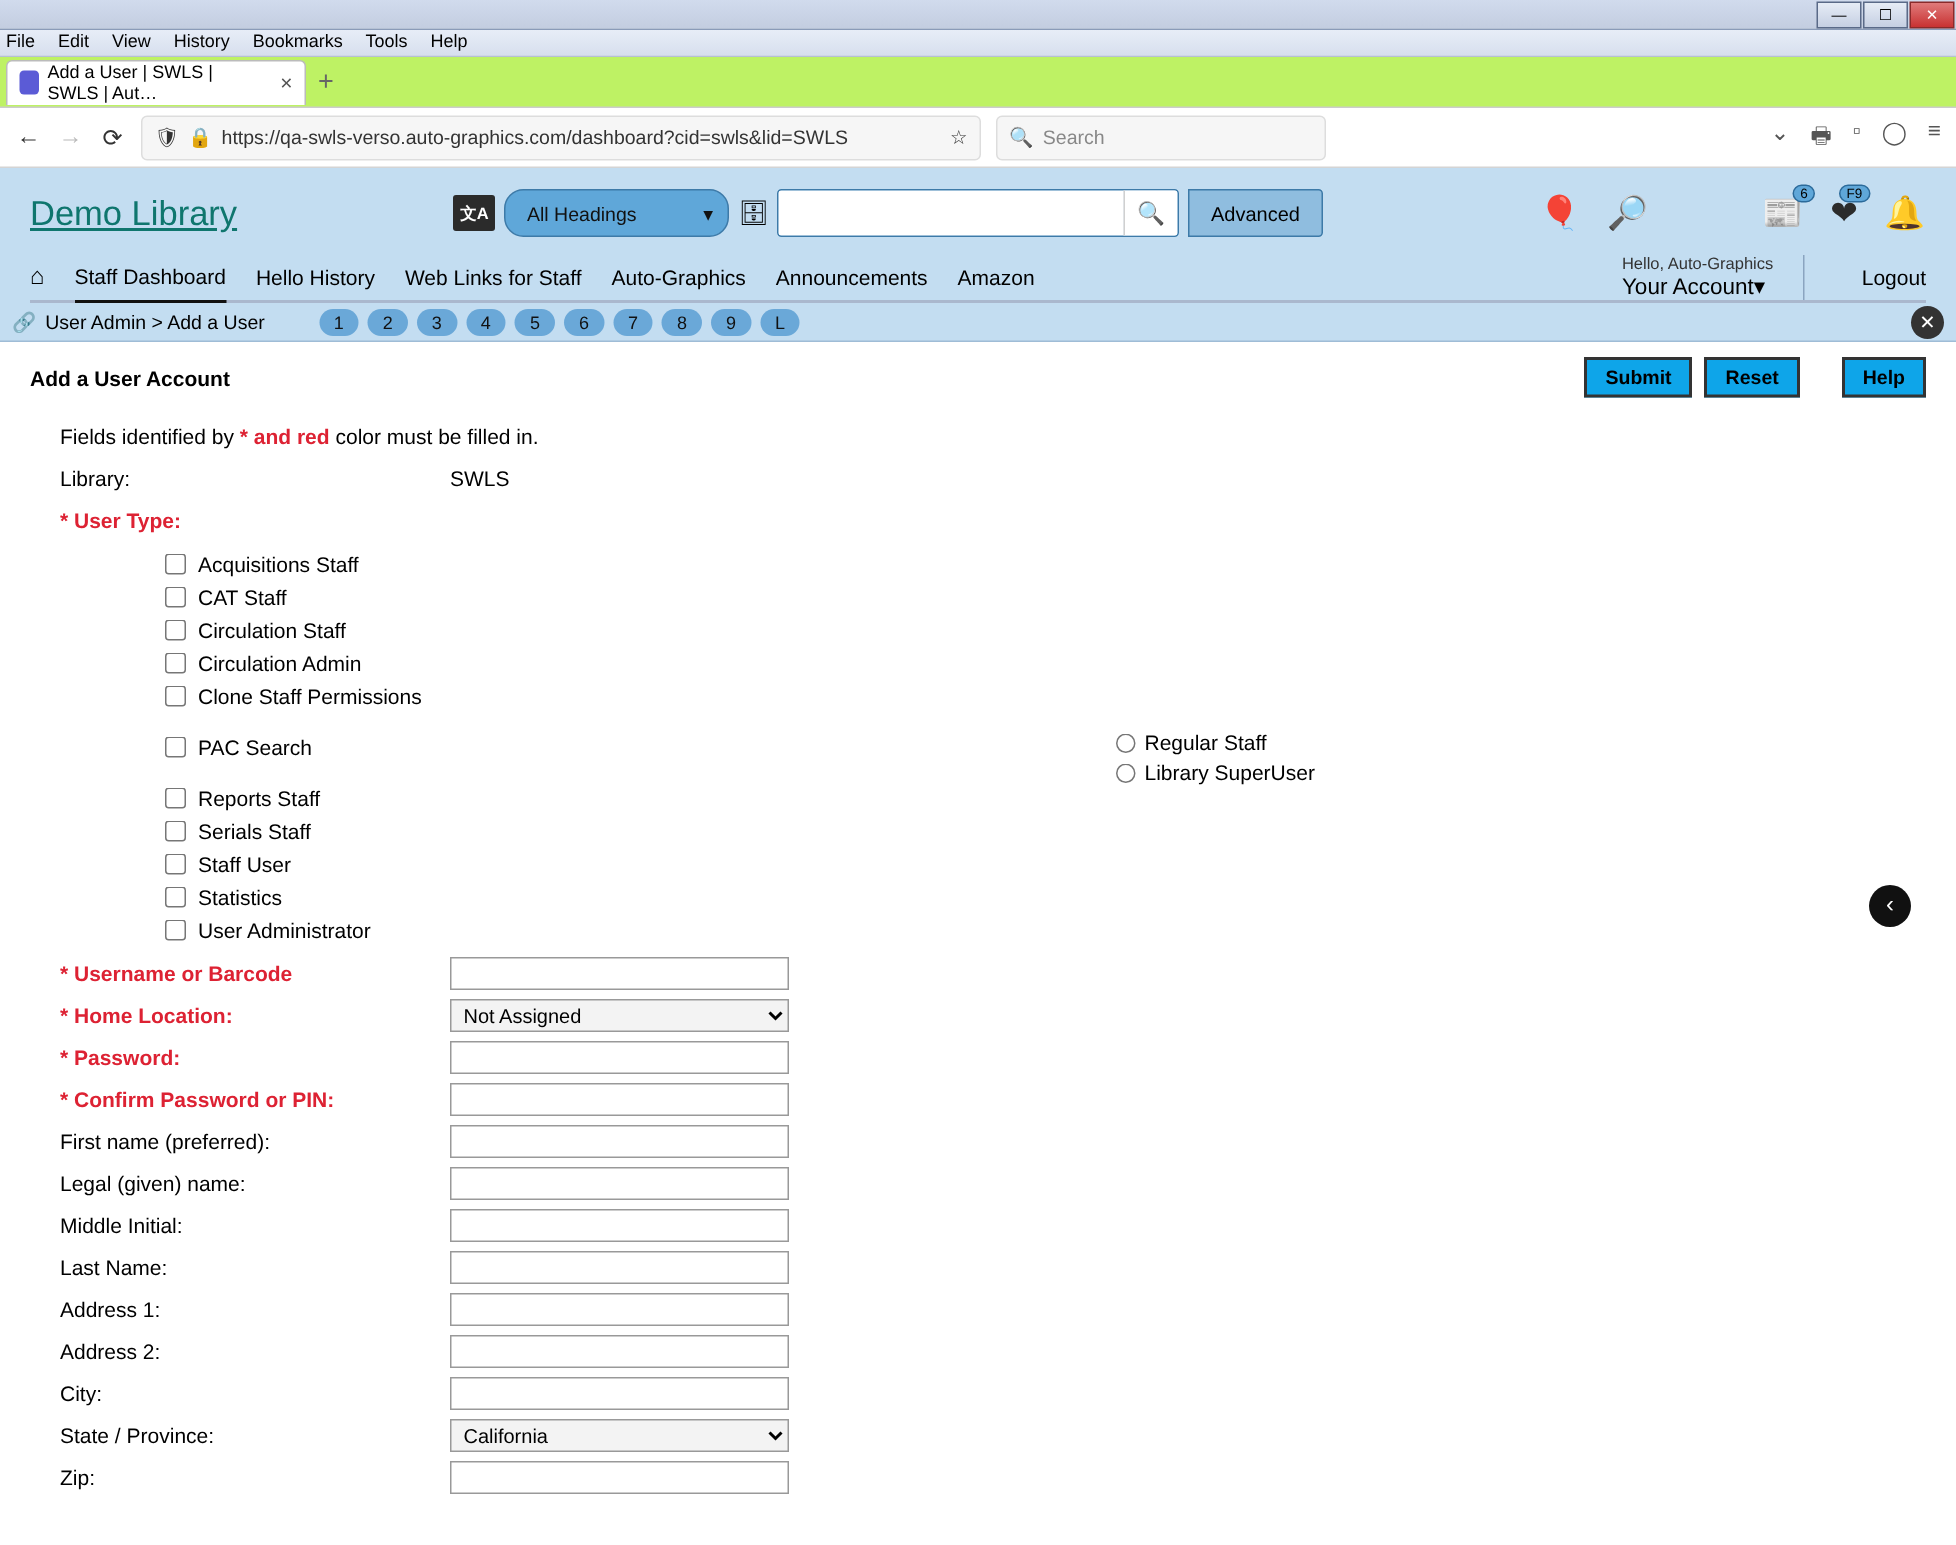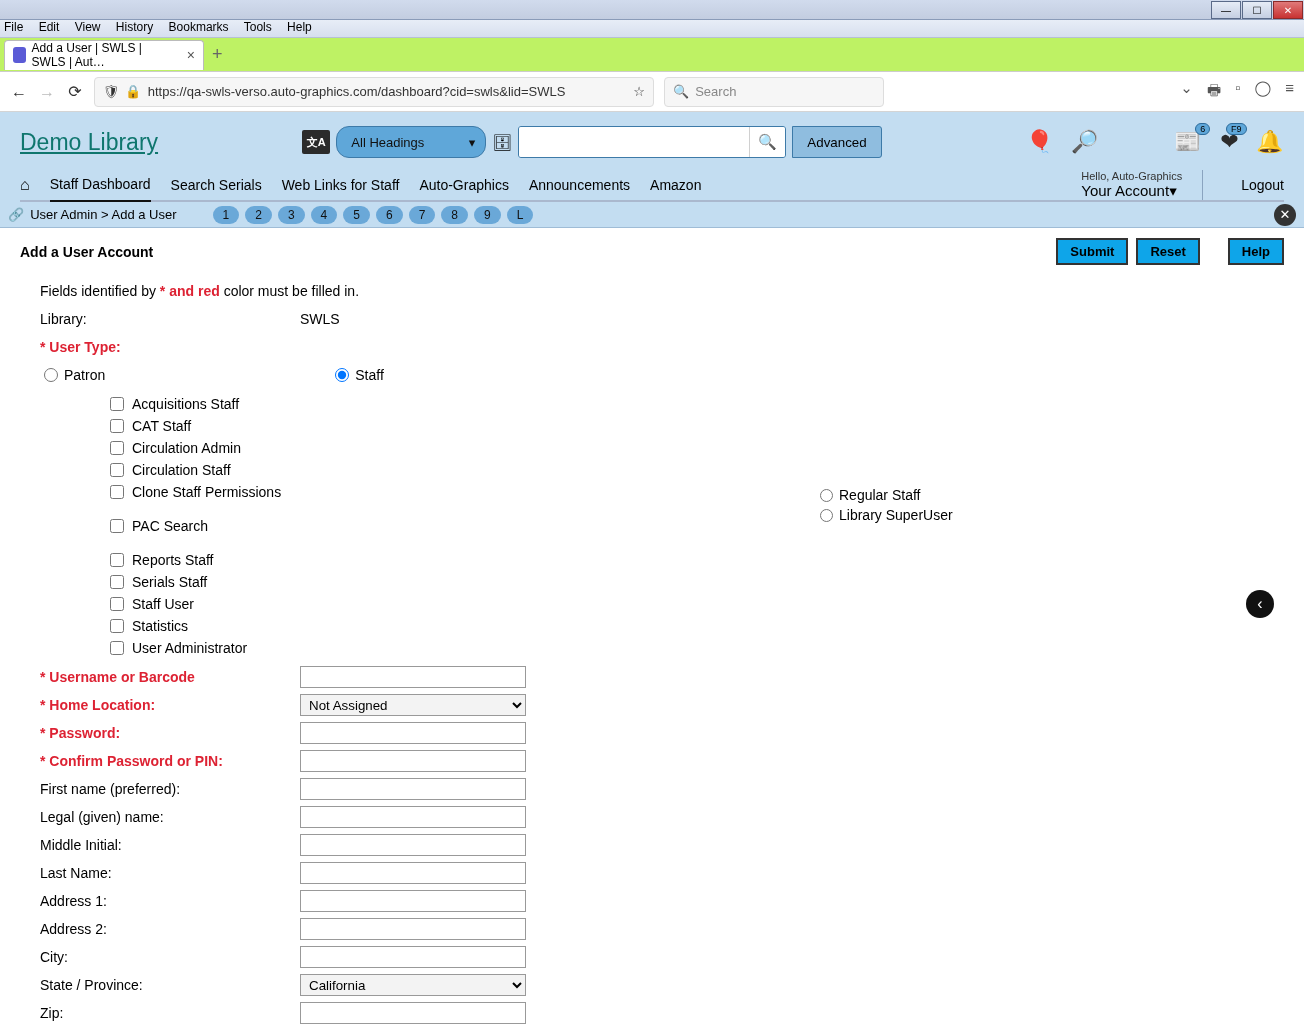--- a/index.html
+++ b/index.html
@@ -153,21 +153,21 @@
 .form-row .lbl{width:260px;}
 .form-row .lbl.req-lbl{color:#d23;font-weight:bold;}
 .form-row .val{}
 .radio-row{display:flex;gap:230px;padding:6px 0;}
 .radio-opt{display:flex;align-items:center;gap:6px;font-size:14px;}
 .radio-opt input{width:14px;height:14px;}
 .check-list{margin-left:70px;padding:4px 0;}
 .check-list label{display:flex;align-items:center;gap:8px;font-size:14px;padding:3px 0;}
 .check-list input{width:14px;height:14px;}
 .check-list .spacer{height:12px;}
-.staff-type{position:absolute;left:820px;top:210px;font-size:14px;}
+.staff-type{position:absolute;left:744px;top:210px;font-size:14px;}
 .staff-type label{display:flex;align-items:center;gap:6px;padding:2px 0;}
 .tinput{
   border:1px solid #999;height:22px;width:226px;padding:0 4px;background:#fff;
 }
 .tselect{
   border:1px solid #999;height:22px;width:226px;padding:0 4px;background:#f3f3f3;
 }
 .side-chevron{
   position:fixed; right:30px; top:590px;
   width:28px;height:28px;border-radius:50%;background:#111;color:#fff;
@@ -250,21 +250,21 @@
       <span class="hicon">🔎</span>
       <span style="width:40px"></span>
       <span class="hicon">📰<span class="badge">6</span></span>
       <span class="hicon">❤<span class="badge">F9</span></span>
       <span class="hicon">🔔</span>
     </div>
   </div>
   <div class="navrow">
     <span class="home-icon">⌂</span>
     <span class="nav-item active">Staff Dashboard</span>
-    <span class="nav-item">Search Serials</span>
+    <span class="nav-item">Hello History</span>
     <span class="nav-item">Web Links for Staff</span>
     <span class="nav-item">Auto-Graphics</span>
     <span class="nav-item">Announcements</span>
     <span class="nav-item">Amazon</span>
     <div class="account-block">
       <div class="hello">Hello, Auto-Graphics</div>
       <div class="acct"><span>Your Account</span><span>▾</span></div>
     </div>
     <span class="logout">Logout</span>
   </div>
@@ -303,47 +303,37 @@
 
   <div class="form-row">
     <span class="lbl">Library:</span>
     <span class="val">SWLS</span>
   </div>
 
   <div class="form-row">
     <span class="lbl req-lbl">* User Type:</span>
   </div>
 
-  <div class="radio-row" style="margin-left:4px;">
-    <label class="radio-opt">
-      <input type="radio" name="utype" style="">
-      <span>Patron</span>
-    </label>
-    <label class="radio-opt">
-      <input type="radio" name="utype" checked="" style="">
-      <span>Staff</span>
-    </label>
-  </div>
 
   <div class="check-list" id="check-list">
       <label>
         <input type="checkbox" style="">
         <span>Acquisitions Staff</span>
       </label>
       <label>
         <input type="checkbox" style="">
         <span>CAT Staff</span>
       </label>
       <label>
         <input type="checkbox" style="">
+        <span>Circulation Staff</span>
+      </label>
+      <label>
+        <input type="checkbox" style="">
         <span>Circulation Admin</span>
-      </label>
-      <label>
-        <input type="checkbox" style="">
-        <span>Circulation Staff</span>
       </label>
       <label>
         <input type="checkbox" style="">
         <span>Clone Staff Permissions</span>
       </label>
       <div class="spacer"></div>
       <label>
         <input type="checkbox" style="">
         <span>PAC Search</span>
       </label>

